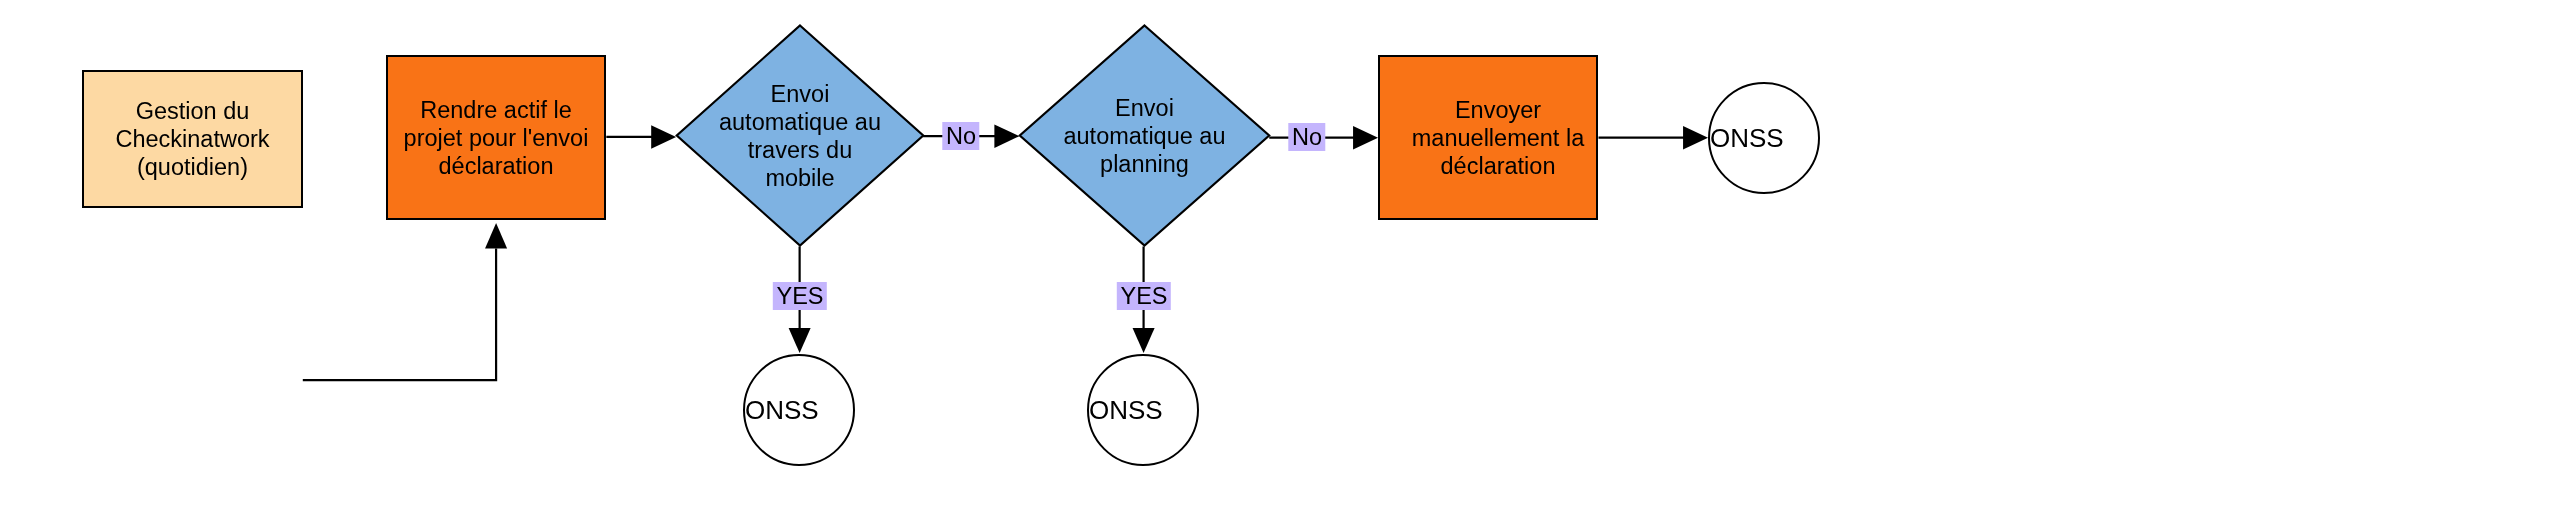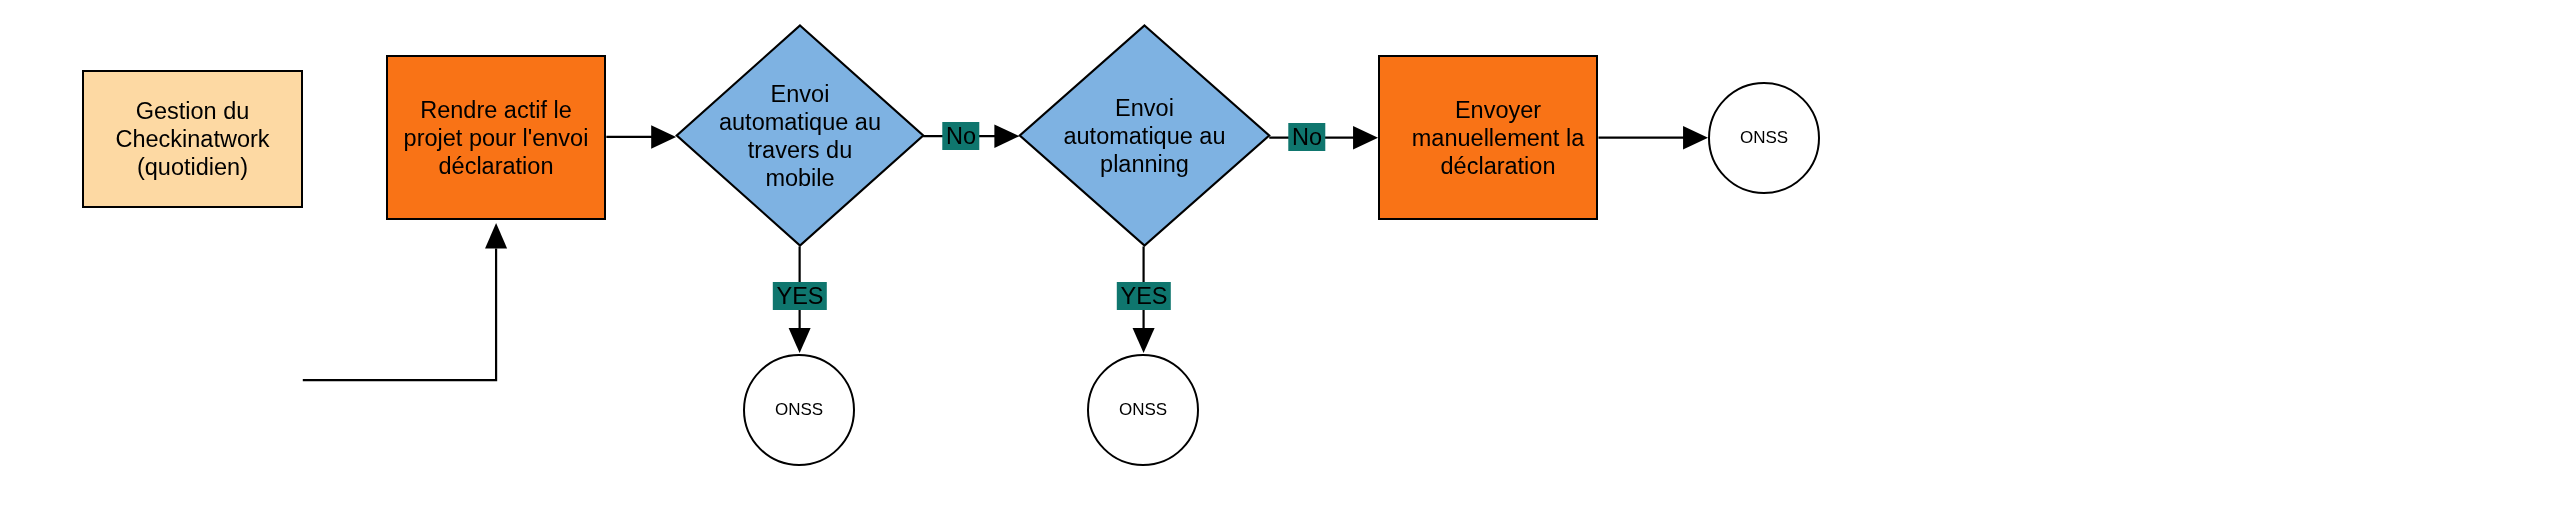--- a/index.html
+++ b/index.html
@@ -73,29 +73,28 @@
   
   .terminator {
     position: absolute;
     box-sizing: border-box;
     width: 112px; height: 112px;
     border: 2.9px solid #000000;
     border-radius: 50%;
     background: #ffffff;
     display: flex;
     align-items: center;
-    justify-content: center;
-    font-size: 17px;
+    font-size: 26px;
     z-index: 2;
   }
   
   .edge-label {
     position: absolute;
     transform: translate(-50%, -50%);
-    background: #0f766e;
+    background: #c4b5fd;
     padding: 1.5px 3.7px;
     font-size: 23.5px;
     line-height: 25px;
     z-index: 3;
     white-space: nowrap;
   }
 </style>
 </head>
 <body>
 

